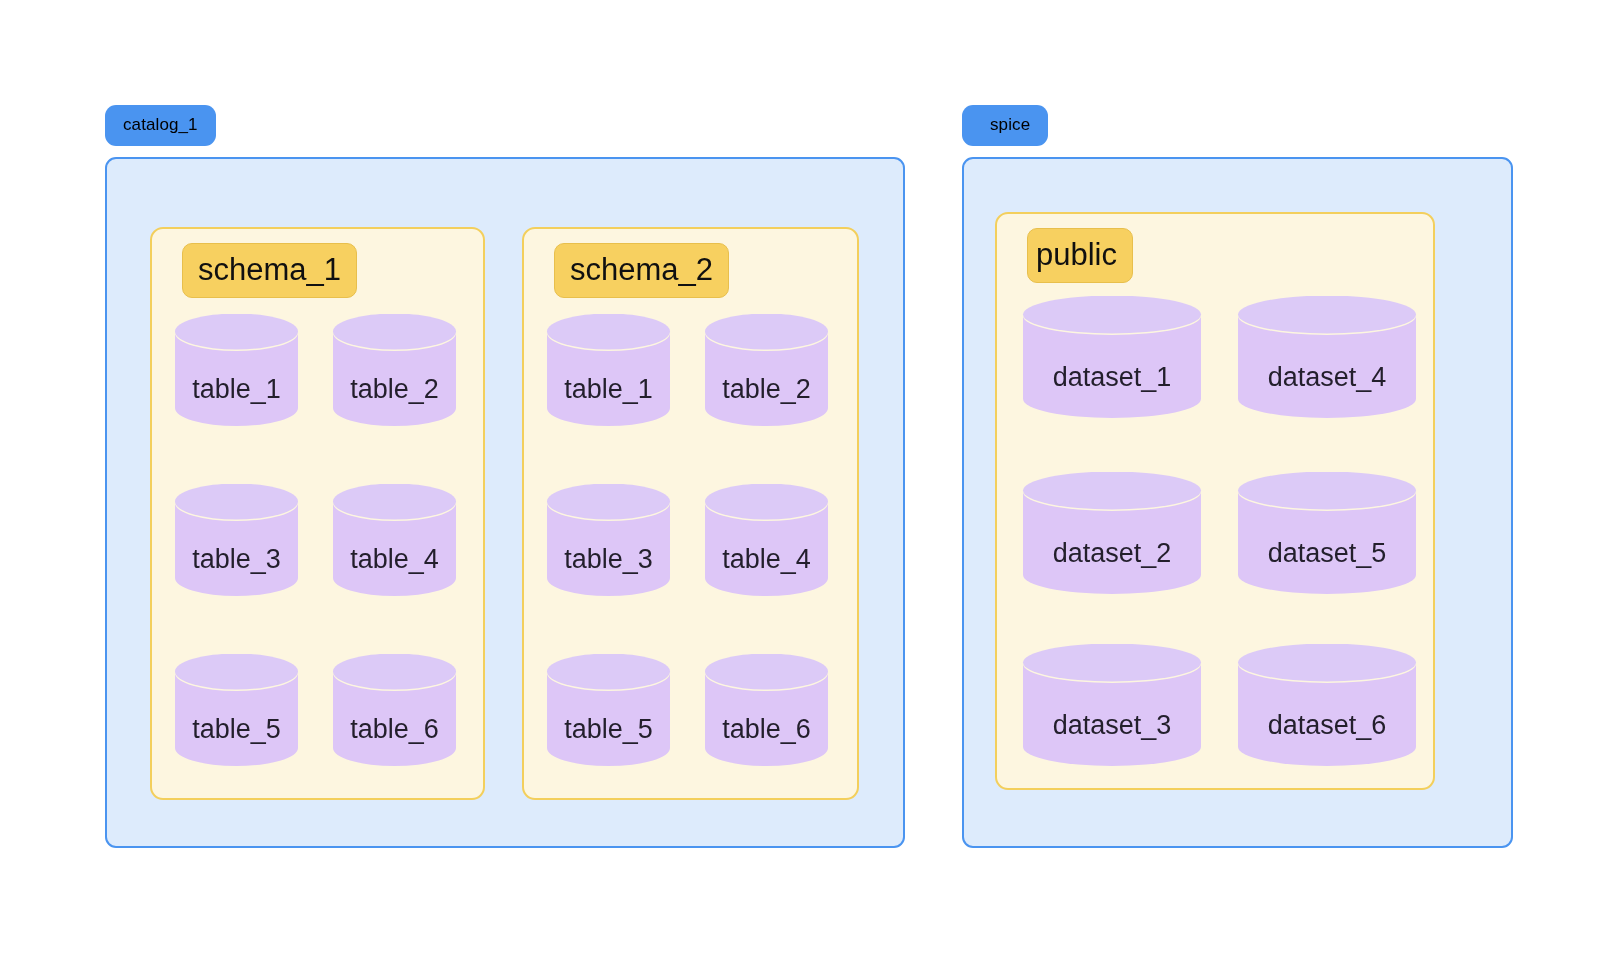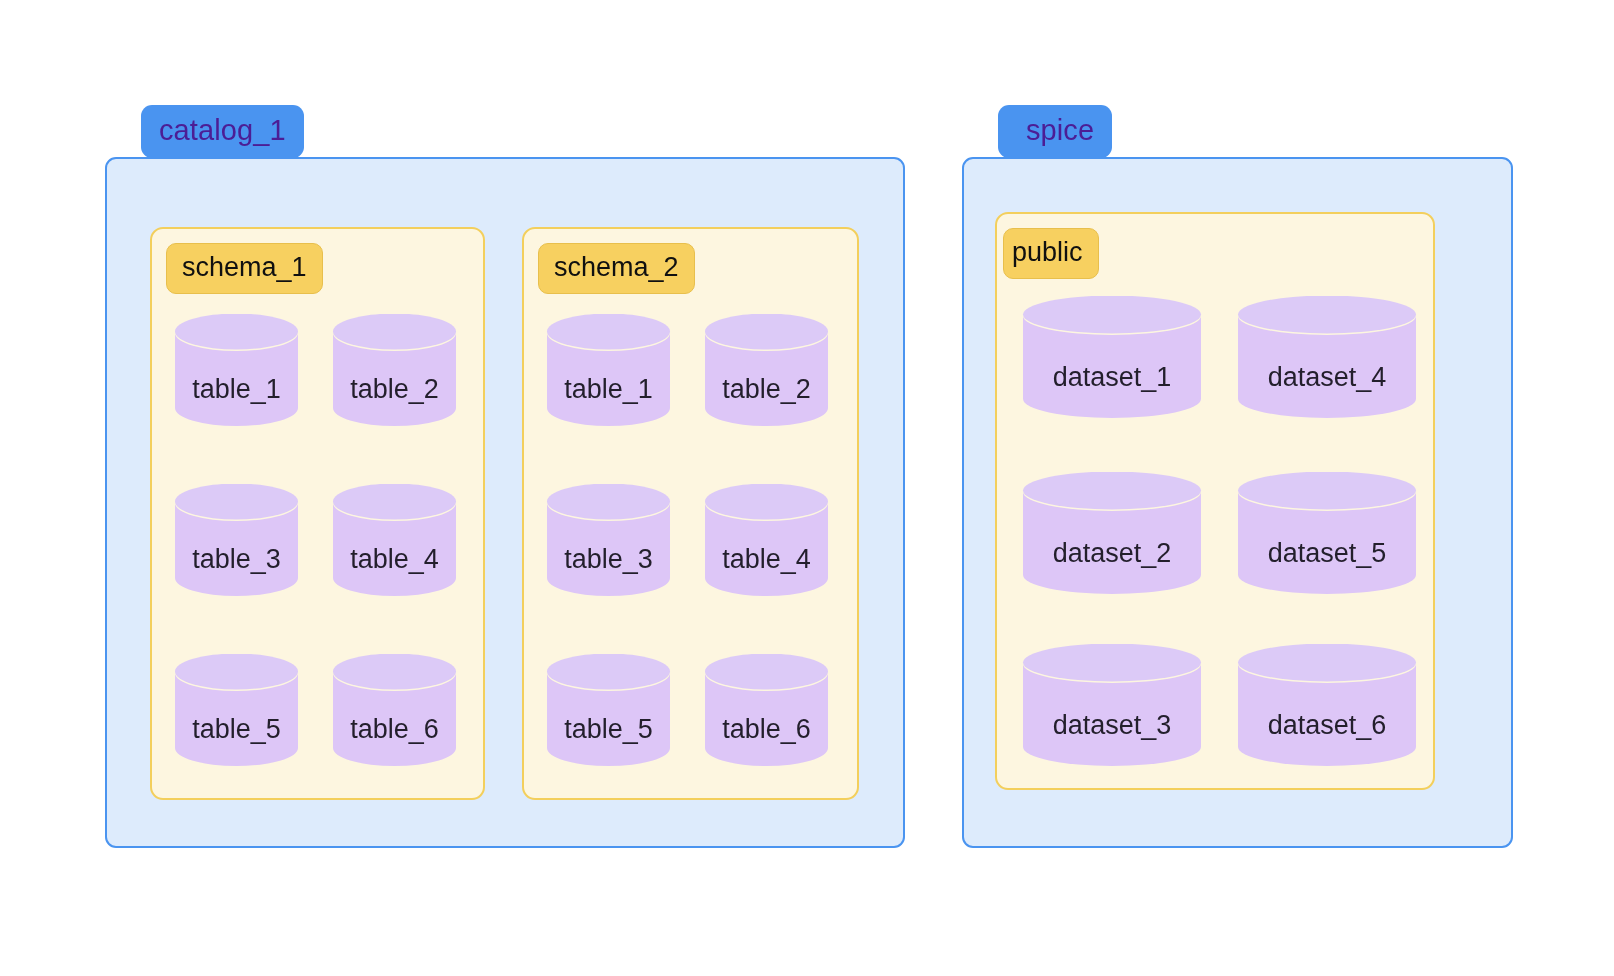--- a/index.html
+++ b/index.html
@@ -24,29 +24,28 @@
   
   .container-group {
     position: absolute;
   }
 
   .container-badge {
     position: absolute;
     left: 0;
     top: 0;
     background: #4a94f0;
-    color: #4c1d95;
-    font-size: 29px;
+    color: #000000;
+    font-size: 17px;
     line-height: 1;
     padding: 11px 18px 13px 18px;
     border-radius: 11px;
     white-space: nowrap;
     font-weight: 400;
     letter-spacing: 0.1px;
-    margin-left: 36px;
   }
 
   .container-panel {
     position: absolute;
     background: #ddebfc;
     border: 2px solid #4a94f0;
     border-radius: 11px;
     box-sizing: border-box;
   }
 
@@ -57,26 +56,27 @@
     border: 2px solid #f3cf5c;
     border-radius: 13px;
     box-sizing: border-box;
   }
 
   .schema-badge {
     position: absolute;
     background: #f7d060;
     border: 1px solid #e8bf4c;
     color: #101010;
-    font-size: 27px;
+    font-size: 31px;
     line-height: 1;
     padding: 10px 15px 12px 15px;
     border-radius: 10px;
     white-space: nowrap;
     box-sizing: border-box;
+    margin-left: 16px;
   }
 
   
   .cylinder {
     position: absolute;
   }
 
   .cyl-svg {
     position: absolute;
     left: 0;
@@ -215,21 +215,21 @@
     <ellipse cx="62.5" cy="17.5" rx="61.5" ry="18" fill="#dccaf7"></ellipse>
   </svg></span>
                  <div class="cyl-label" style="top:62px;">table_6</div>
                </div>
     </div>
     <div class="container-group">
       <div class="container-badge" style="left:962px;top:105px;padding-left:28px;">spice</div>
       <div class="container-panel" style="left:962px;top:157px;width:551px;height:691px;"></div>
     </div>
     <div class="schema-panel" style="left:995px;top:212px;width:440px;height:578px;">
-      <div class="schema-badge" style="left:6px;top:14px;padding-left:8px;">public</div>
+      <div class="schema-badge" style="left:14px;top:14px;padding-left:8px;">public</div>
       <div class="cylinder" style="left:25px;top:82px;width:180px;height:123px;">
                  <span>
   <svg class="cyl-svg" width="180" height="123" viewBox="0 0 180 123" xmlns="http://www.w3.org/2000/svg">
     <path d="M 1,20 L 1,103 A 89,19 0 0 0 179,103 L 179,20 Z" fill="#ddc6f7"></path>
     <ellipse cx="90" cy="20" rx="89" ry="19" fill="#fdf6e0"></ellipse>
     <ellipse cx="90" cy="18.5" rx="89" ry="19" fill="#dccaf7"></ellipse>
   </svg></span>
                  <div class="cyl-label" style="top:68px;">dataset_1</div>
                </div>
       <div class="cylinder" style="left:240px;top:82px;width:180px;height:123px;">

